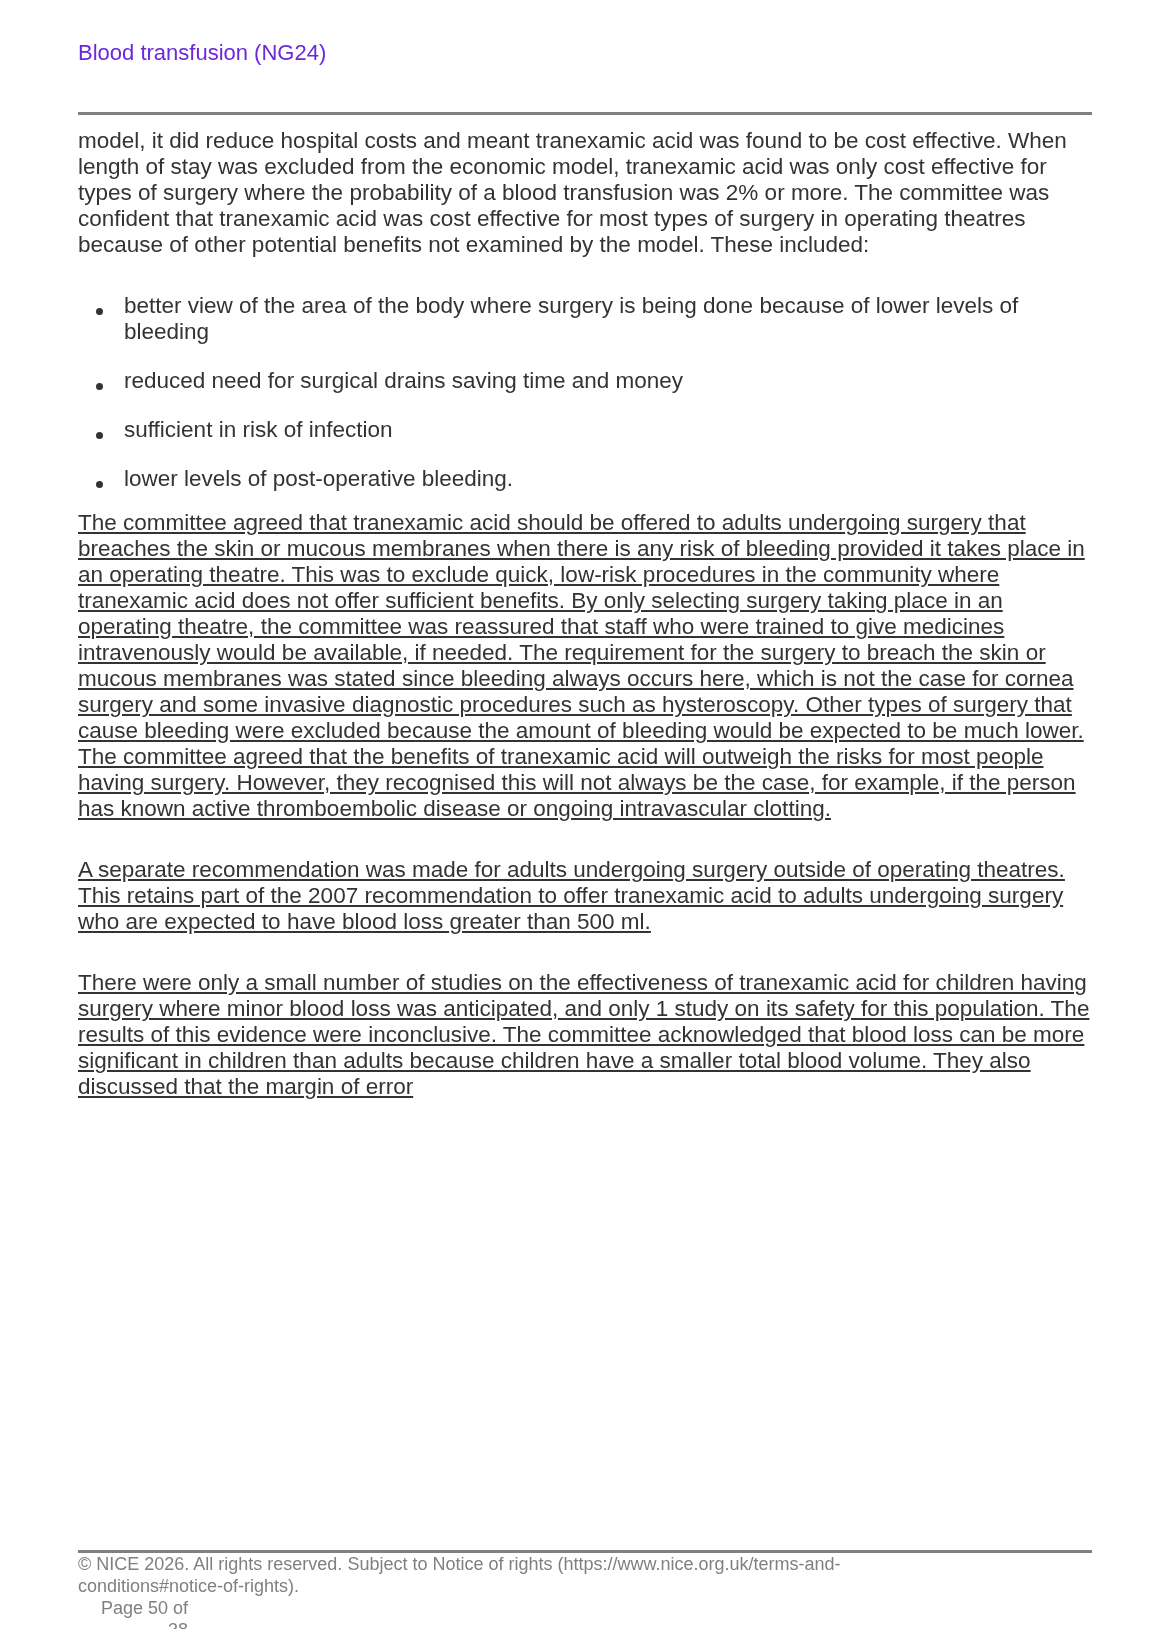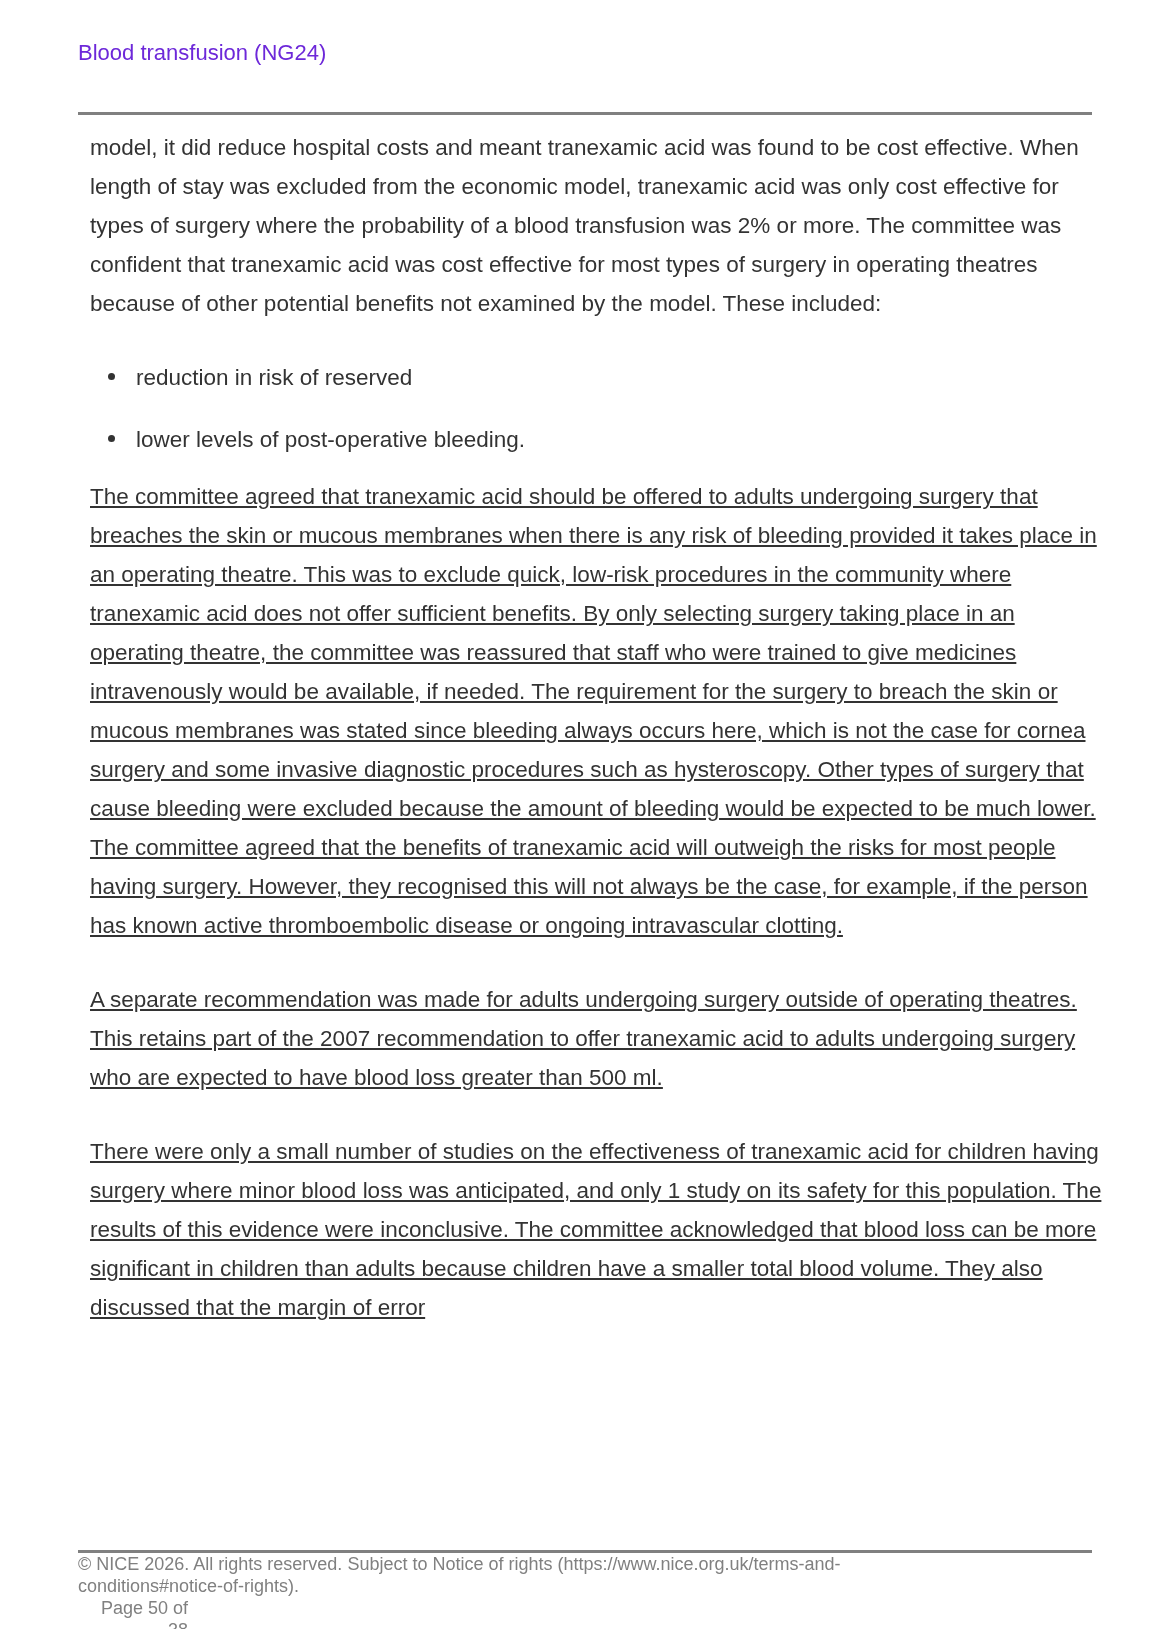--- a/index.html
+++ b/index.html
@@ -25,25 +25,25 @@
     .header-rule {
       position: absolute;
       left: 78px;
       top: 112px;
       width: 1014px;
       height: 3px;
       background: #808080;
     }
     .content {
       position: absolute;
-      left: 90px;
+      left: 78px;
       top: 128px;
       width: 1016px;
       font-size: 22.5px;
-      line-height: 39px;
+      line-height: 26px;
       color: #333333;
     }
     .content p {
       margin: 0;
     }
     .content p + p,
     .content ul + p {
       margin-top: 35px;
       text-decoration: underline;
     }
@@ -105,21 +105,29 @@
 
 <div class="page-header">Blood transfusion (NG24)</div>
 <div class="header-rule"></div>
 
 <div class="content">
   <p>model, it did reduce hospital costs and meant tranexamic acid was found to be cost effective. When length of stay was excluded from the economic model, tranexamic acid was only cost effective for types of surgery where the probability of a blood transfusion was 2% or more. The committee was confident that tranexamic acid was cost effective for most types of surgery in operating theatres because of other potential benefits not examined by the model. These included:</p>
 
   <ul class="bullets">
     <li>
       <span class="bullet-dot"></span>
-      <span>reduction in risk of reserved</span>
+      <span>better view of the area of the body where surgery is being done because of lower levels of bleeding</span>
+    </li>
+    <li>
+      <span class="bullet-dot"></span>
+      <span>reduced need for surgical drains saving time and money</span>
+    </li>
+    <li>
+      <span class="bullet-dot"></span>
+      <span>sufficient in risk of infection</span>
     </li>
     <li>
       <span class="bullet-dot"></span>
       <span>lower levels of post-operative bleeding.</span>
     </li>
   </ul>
 
   <p class="after-list">The committee agreed that tranexamic acid should be offered to adults undergoing surgery that breaches the skin or mucous membranes when there is any risk of bleeding provided it takes place in an operating theatre. This was to exclude quick, low-risk procedures in the community where tranexamic acid does not offer sufficient benefits. By only selecting surgery taking place in an operating theatre, the committee was reassured that staff who were trained to give medicines intravenously would be available, if needed. The requirement for the surgery to breach the skin or mucous membranes was stated since bleeding always occurs here, which is not the case for cornea surgery and some invasive diagnostic procedures such as hysteroscopy. Other types of surgery that cause bleeding were excluded because the amount of bleeding would be expected to be much lower. The committee agreed that the benefits of tranexamic acid will outweigh the risks for most people having surgery. However, they recognised this will not always be the case, for example, if the person has known active thromboembolic disease or ongoing intravascular clotting.</p>
   <p>A separate recommendation was made for adults undergoing surgery outside of operating theatres. This retains part of the 2007 recommendation to offer tranexamic acid to adults undergoing surgery who are expected to have blood loss greater than 500 ml.</p>
   <p>There were only a small number of studies on the effectiveness of tranexamic acid for children having surgery where minor blood loss was anticipated, and only 1 study on its safety for this population. The results of this evidence were inconclusive. The committee acknowledged that blood loss can be more significant in children than adults because children have a smaller total blood volume. They also discussed that the margin of error</p>

